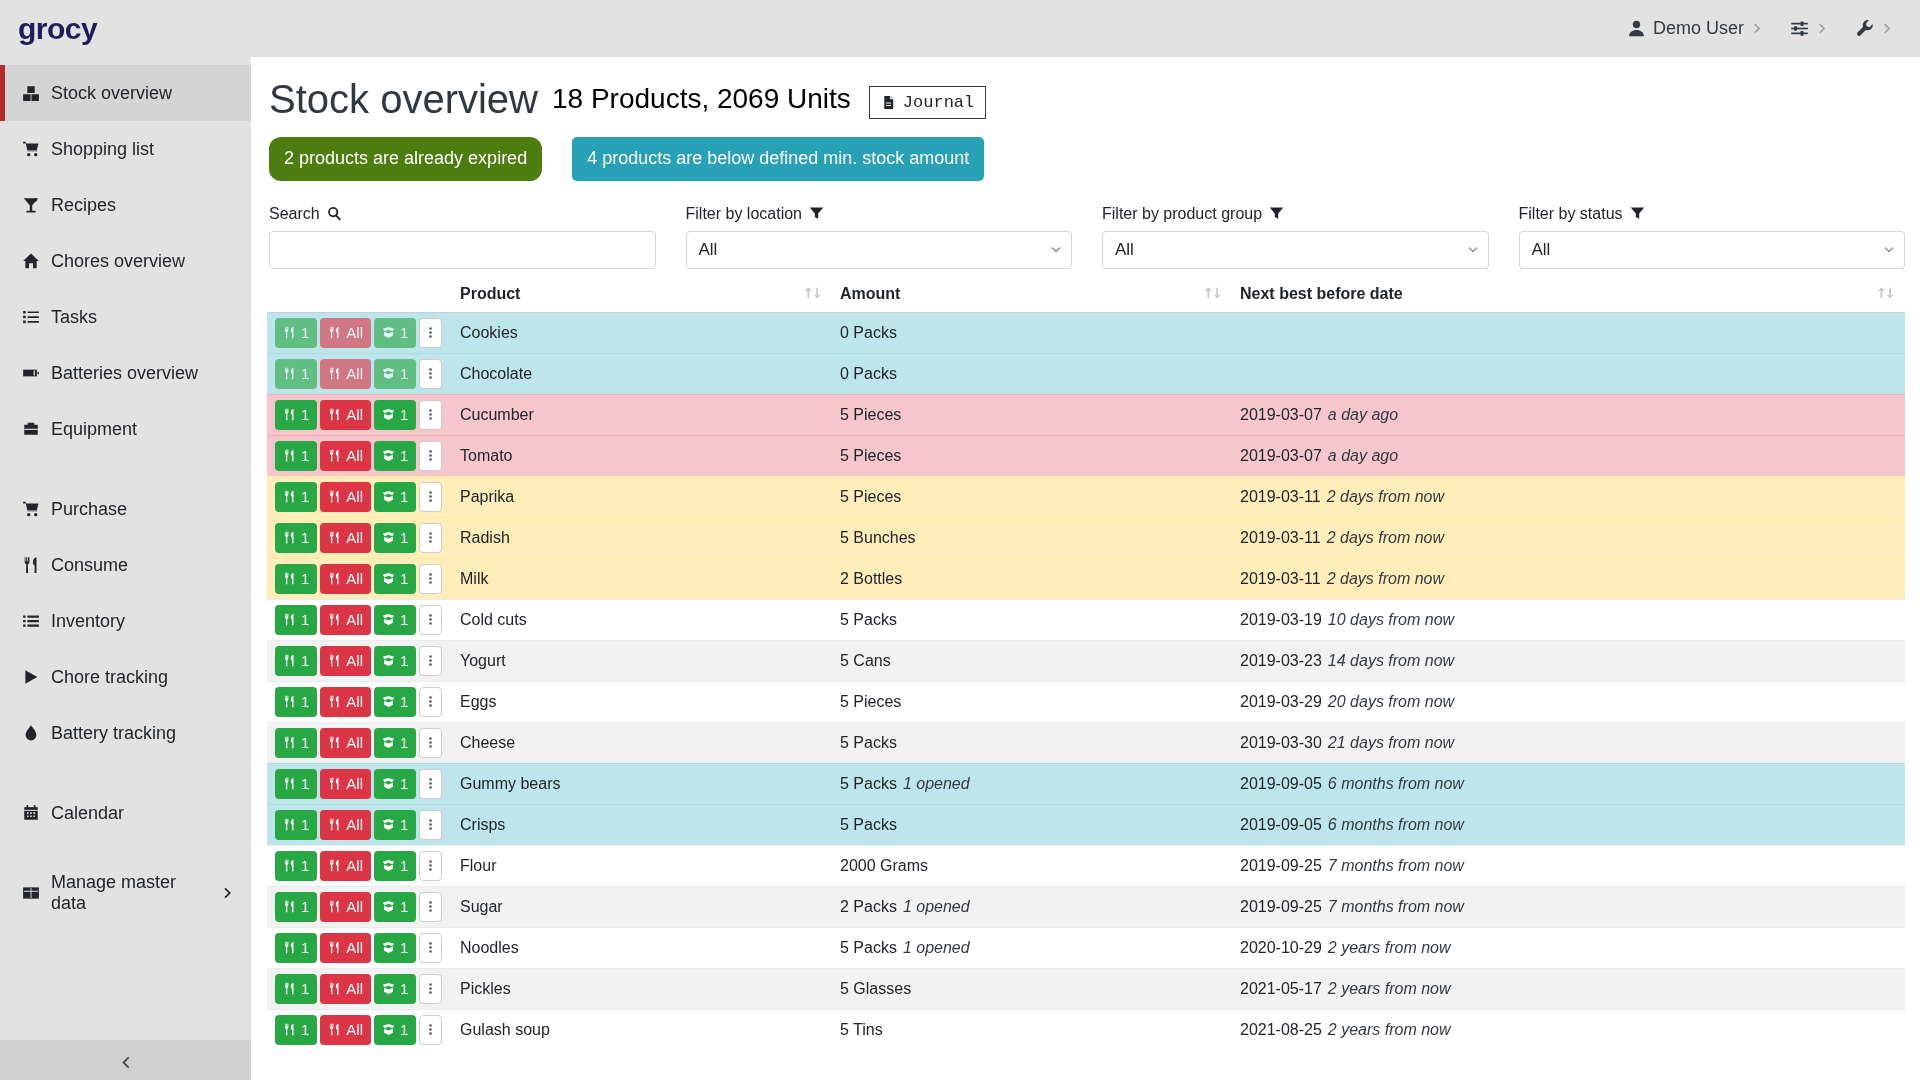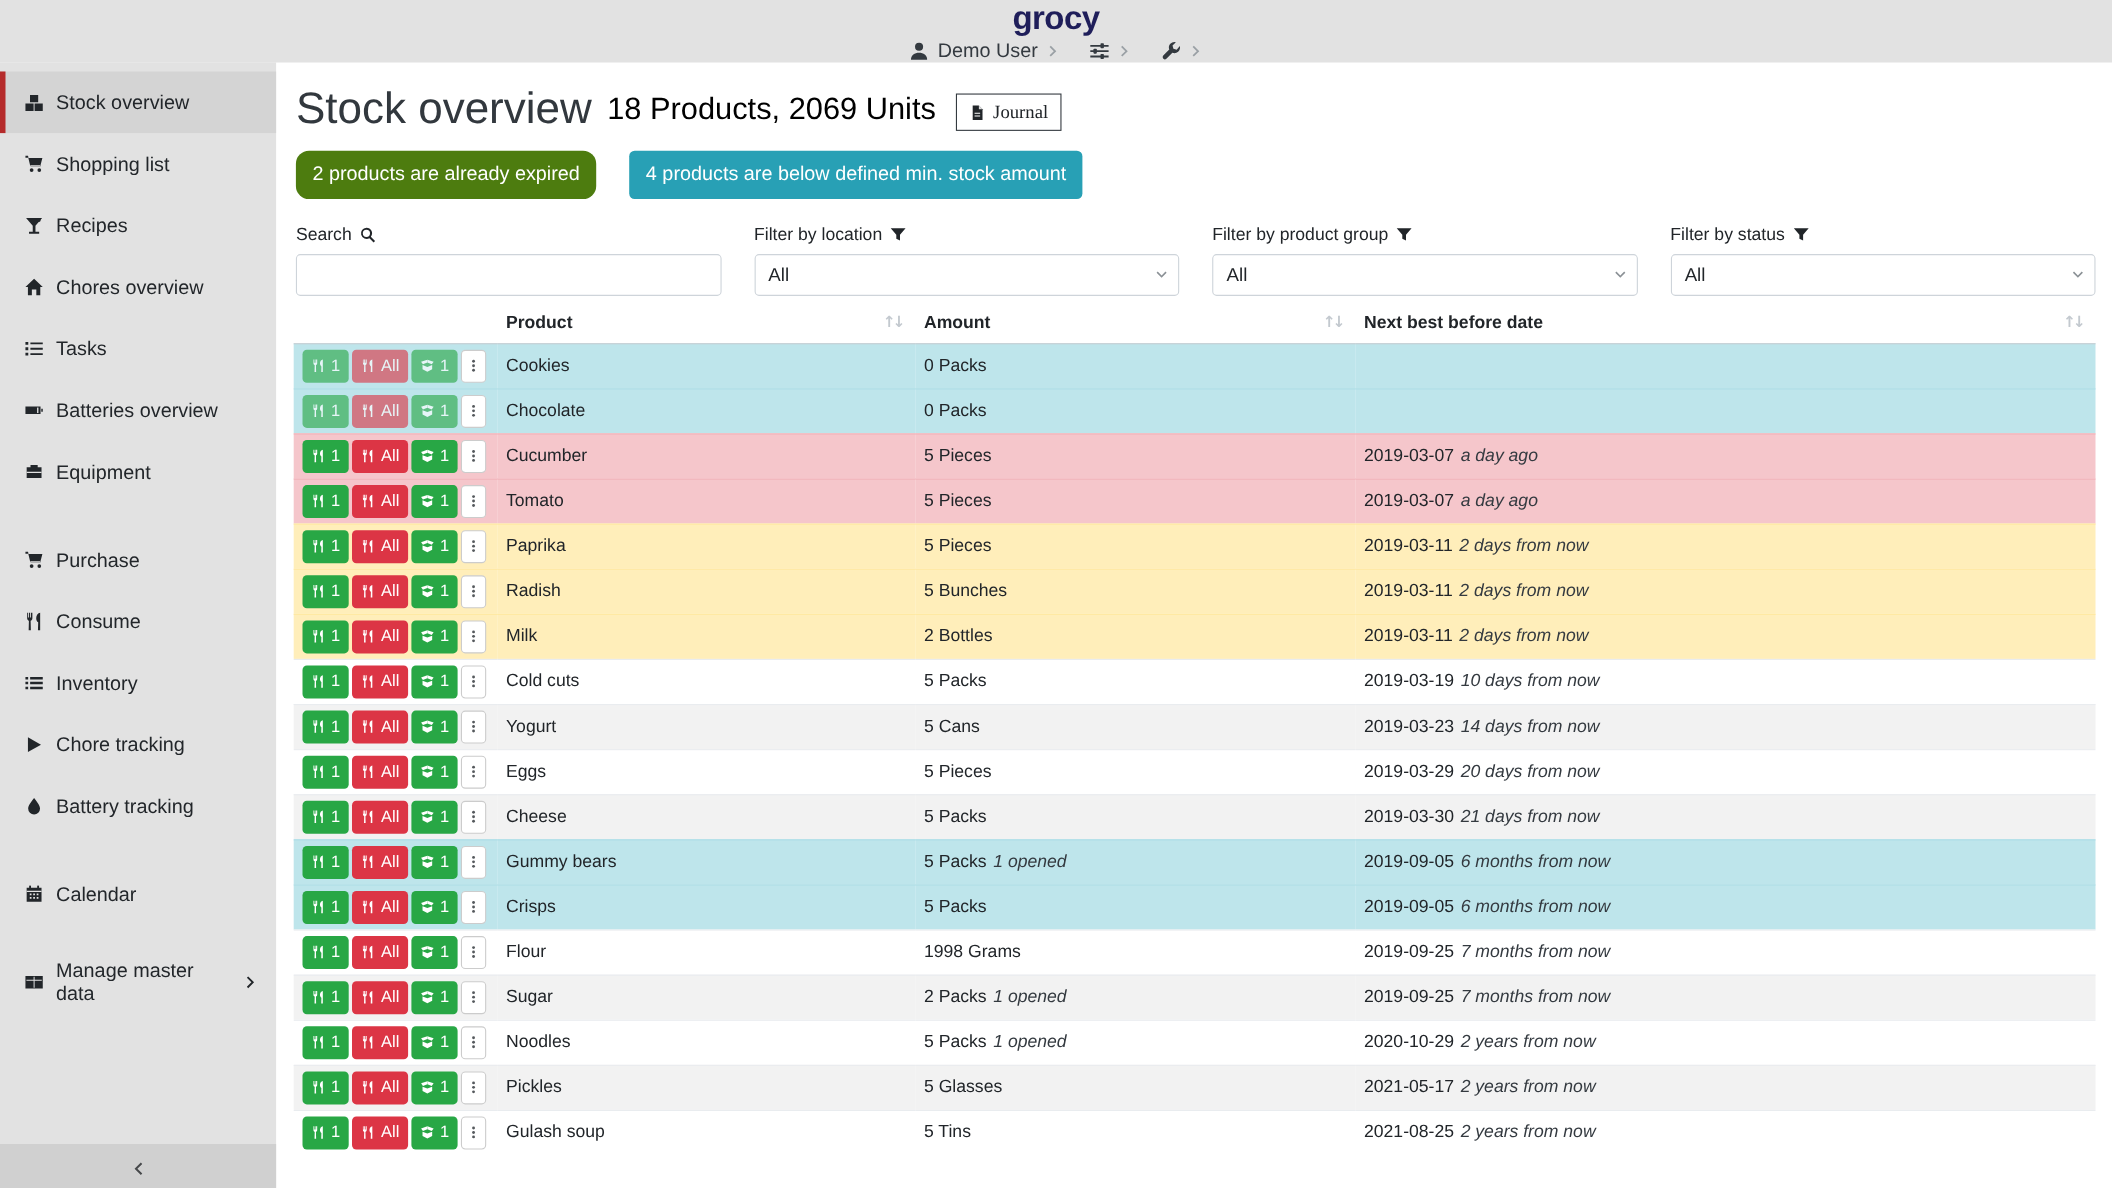--- a/index.html
+++ b/index.html
@@ -9,21 +9,21 @@
     --row-info:#bee5eb; --row-danger:#f5c6cb; --row-warning:#ffeeba; --stripe:#f2f2f2;
     --btn-green:#28a745; --btn-red:#dc3545; --accent-red-border:#b52b2b; --logo:#1f1e5a;
   }
   .ic{ display:inline-flex; width:18px; height:18px; flex:0 0 auto; }
   .ic svg{ width:100%; height:100%; display:block; fill:currentColor; }
   .ic.sm{ width:13px; height:13px; }
   .ic.xs{ width:12px; height:12px; }
 
   
   .navbar{ height:57px; background:#e2e2e2; display:flex; align-items:center;
-    justify-content:space-between; padding:0 18px 0 18px;flex-direction:column; }
+    justify-content:space-between; padding:0 18px 0 18px; }
   .logo{ font-size:30px; font-weight:700; color:var(--logo); letter-spacing:-.5px; cursor:pointer; }
   .nav-right{ display:flex; align-items:center; gap:10px; color:#343a40; font-size:18px; }
   .nav-item{ display:flex; align-items:center; gap:7px; padding:0 8px; cursor:pointer; }
   .nav-item .chev{ color:#9aa0a5; width:13px; height:13px; }
   .nav-ic{ width:19px; height:19px; }
 
   
   .main{ display:flex; height:1028px; }
   .sidebar{ width:251px; background:#e2e2e2; position:relative; padding-top:8px; flex:0 0 auto; }
   .sb-group + .sb-group{ margin-top:24px; }
@@ -37,21 +37,21 @@
   .collapse-bar .ic{ width:15px; height:15px; }
 
   
   .content{ flex:1; background:#fff; padding:10px 15px 0 16px; overflow:hidden; }
   .title-row{ display:flex; align-items:center; gap:14px; margin:10px 0 0 2px; }
   h1{ margin:0; font-size:40px; font-weight:500; color:#32383e; line-height:1.1; }
   .subtitle{ font-size:28px; color:#000000; }
   .journal-btn{ display:inline-flex; align-items:center; gap:7px; background:#fff;
     border:1px solid #343a40; border-radius:0; font-size:17px; color:#212529;
     padding:6px 11px; cursor:pointer; margin-left:4px; margin-top:6px;
-    font-family:Liberation Serif, serif; }
+    font-family:Liberation Mono, monospace; }
   .journal-btn .ic{ width:15px; height:15px; }
 
   .badges{ display:flex; gap:30px; margin:16px 0 0 2px; }
   .badge{ border-radius:5px; padding:11px 15px; font-size:18px; line-height:1.2; cursor:pointer; }
 
   .filters{ display:grid; grid-template-columns:repeat(4,1fr); column-gap:30px; margin:24px 0 0 2px; }
   .f-label{ display:flex; align-items:center; gap:7px; font-size:16px; color:#212529; margin-bottom:8px; }
   .f-label .ic{ width:15px; height:15px; }
   .f-input{ width:100%; height:38px; border:1px solid #ced4da; border-radius:4px;
     font-size:17px; padding:0 10px; font-family:inherit; color:#212529; outline:none; }
@@ -927,21 +927,21 @@
                 </button><button class="mbtn">
                   <span class="ic sm">
                     <svg viewBox="0 0 16 16" xmlns="http://www.w3.org/2000/svg">
                       <circle cx="8" cy="3" r="1.6"></circle>
                       <circle cx="8" cy="8" r="1.6"></circle>
                       <circle cx="8" cy="13" r="1.6"></circle>
                     </svg>
                   </span>
                 </button></td>
               <td><span>Flour</span></td>
-              <td><span>1998 Grams</span></td>
+              <td><span>2000 Grams</span></td>
               <td><span class="datetxt">2019-09-25</span><em class="note">7 months from now</em></td>
             </tr>
             <tr class="stripe">
               <td class="act"><button class="abtn green">
                   <span class="ic sm">
                     <svg viewBox="0 0 16 16" xmlns="http://www.w3.org/2000/svg">
                       <path d="M2.4 1v4.3c0 1 .6 1.8 1.4 2.1L3.6 15h1.8l-.2-7.6c.8-.3 1.4-1.1 1.4-2.1V1H5.4v3.7h-.7V1h-.9v3.7h-.7V1z"></path>
                       <path d="M12.9 1v14h-1.8l.2-6.3c-1-.6-1.6-1.9-1.6-3.4C9.7 3.1 11 1.3 12.9 1z"></path>
                     </svg>
                   </span>

